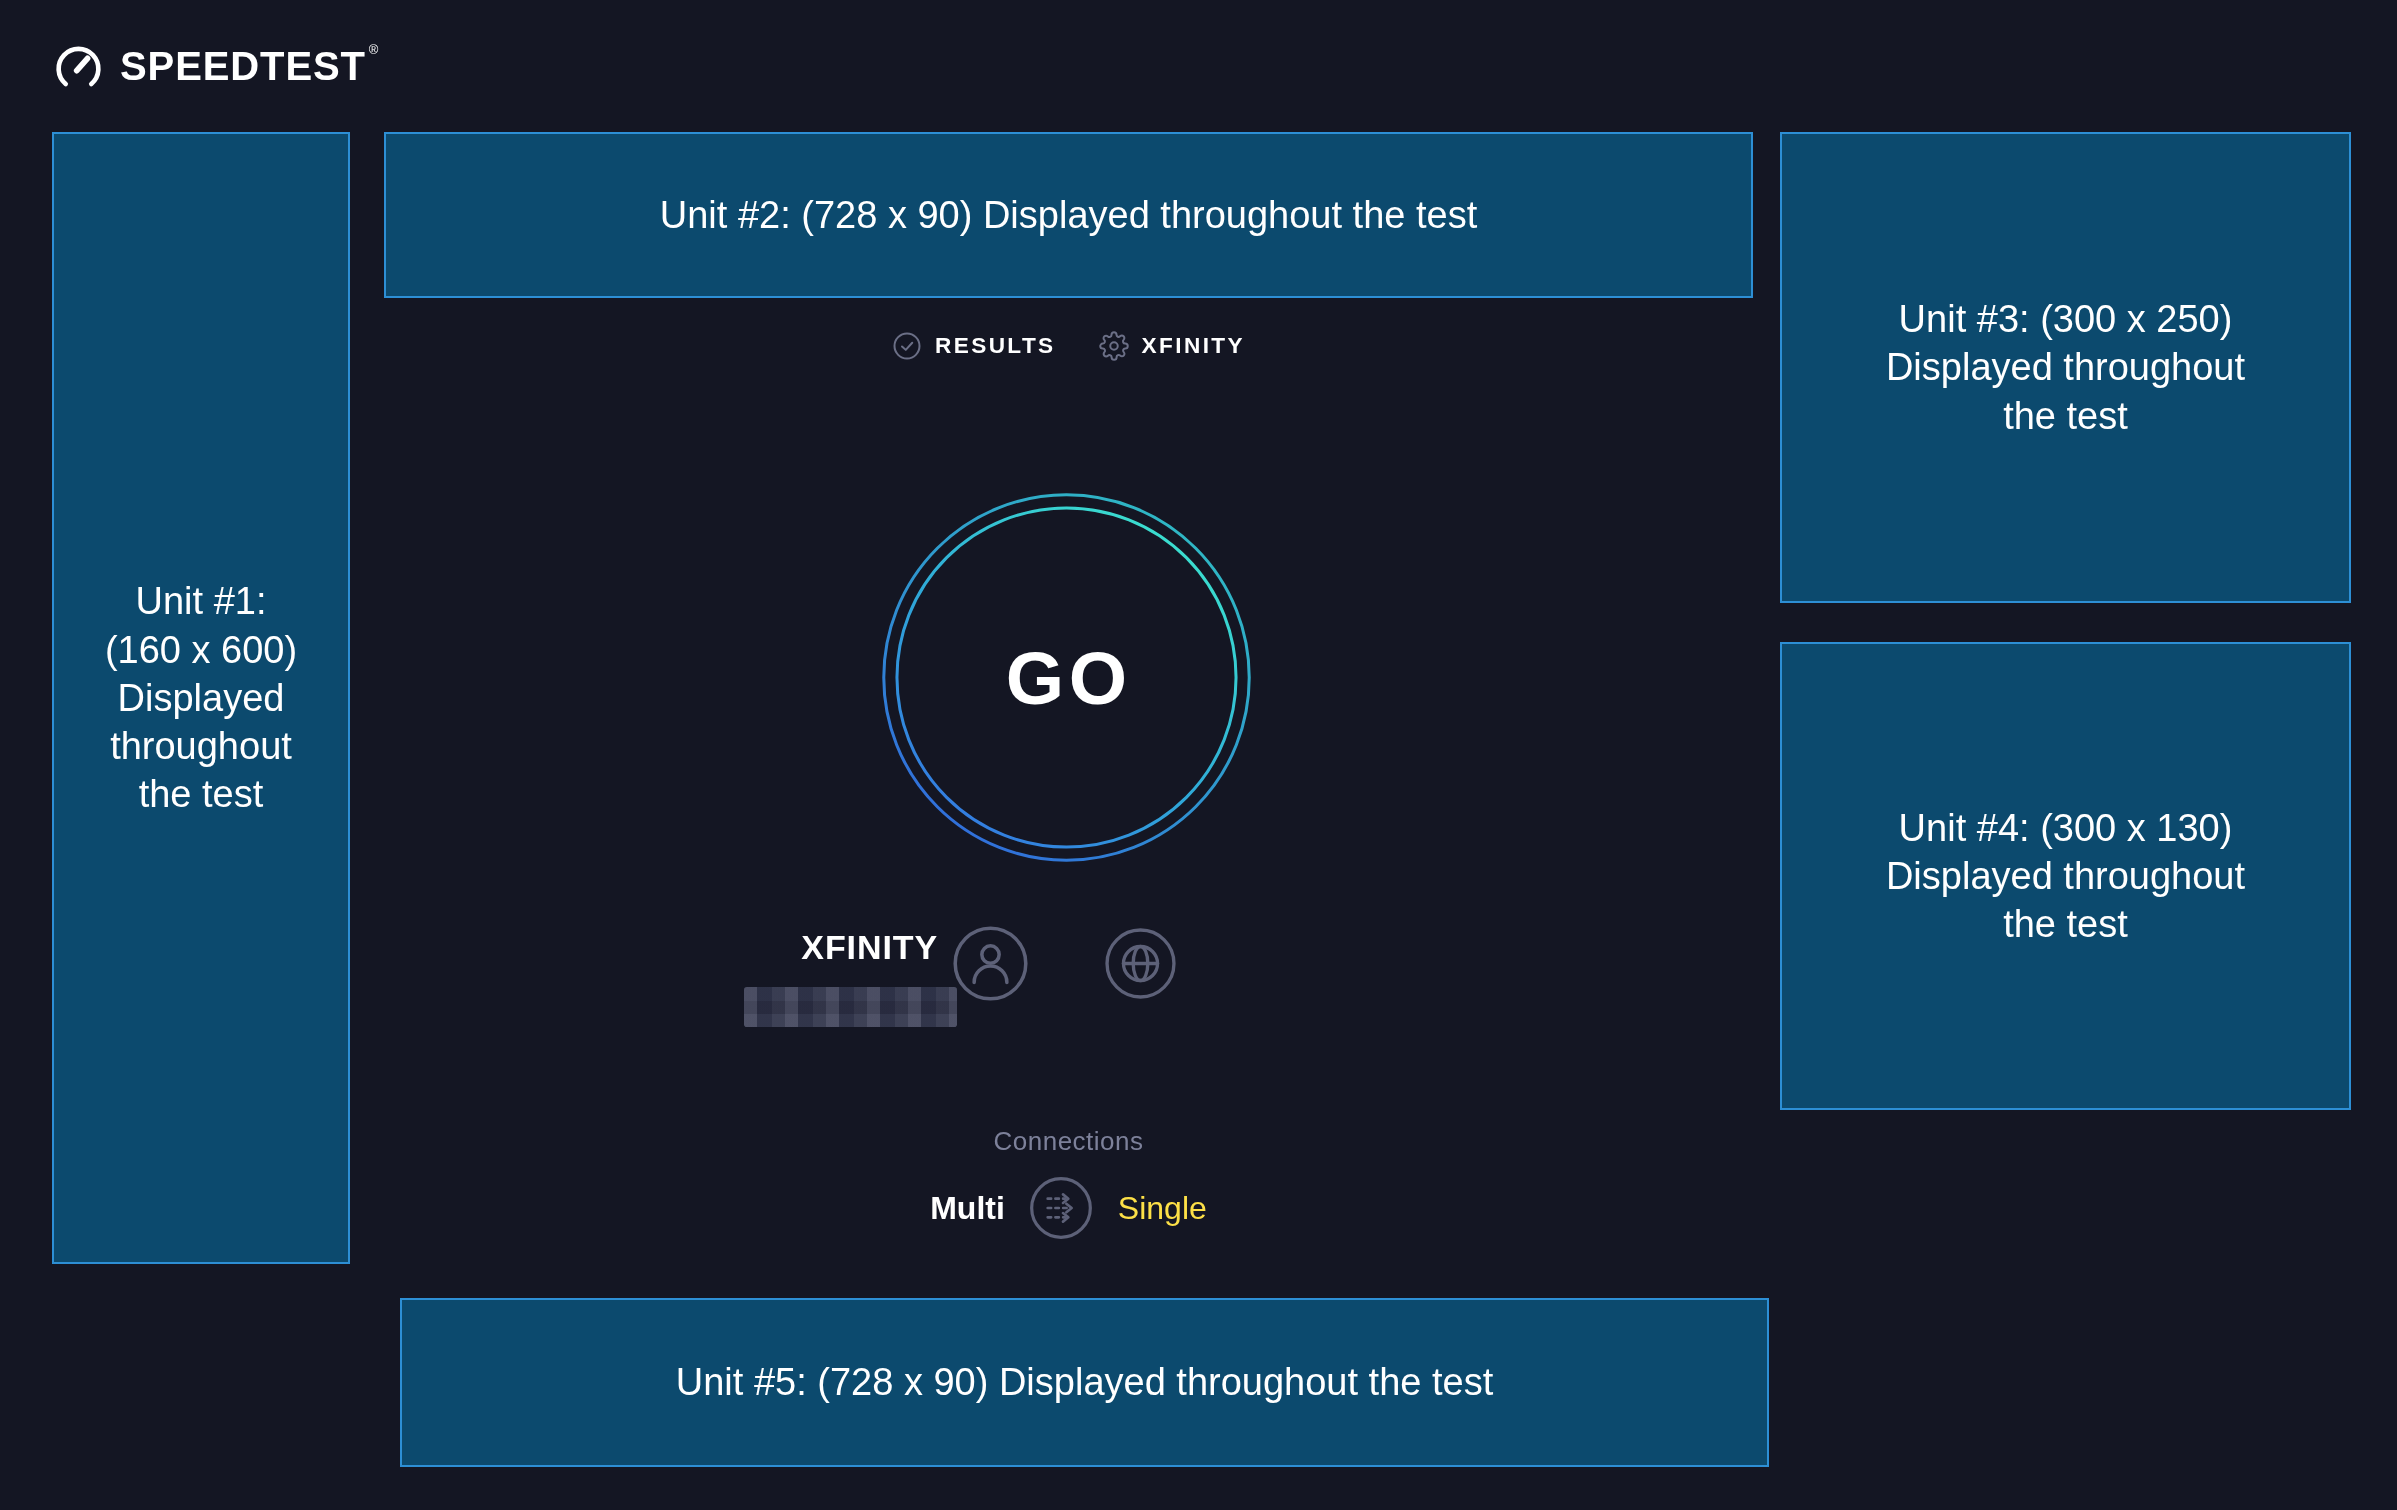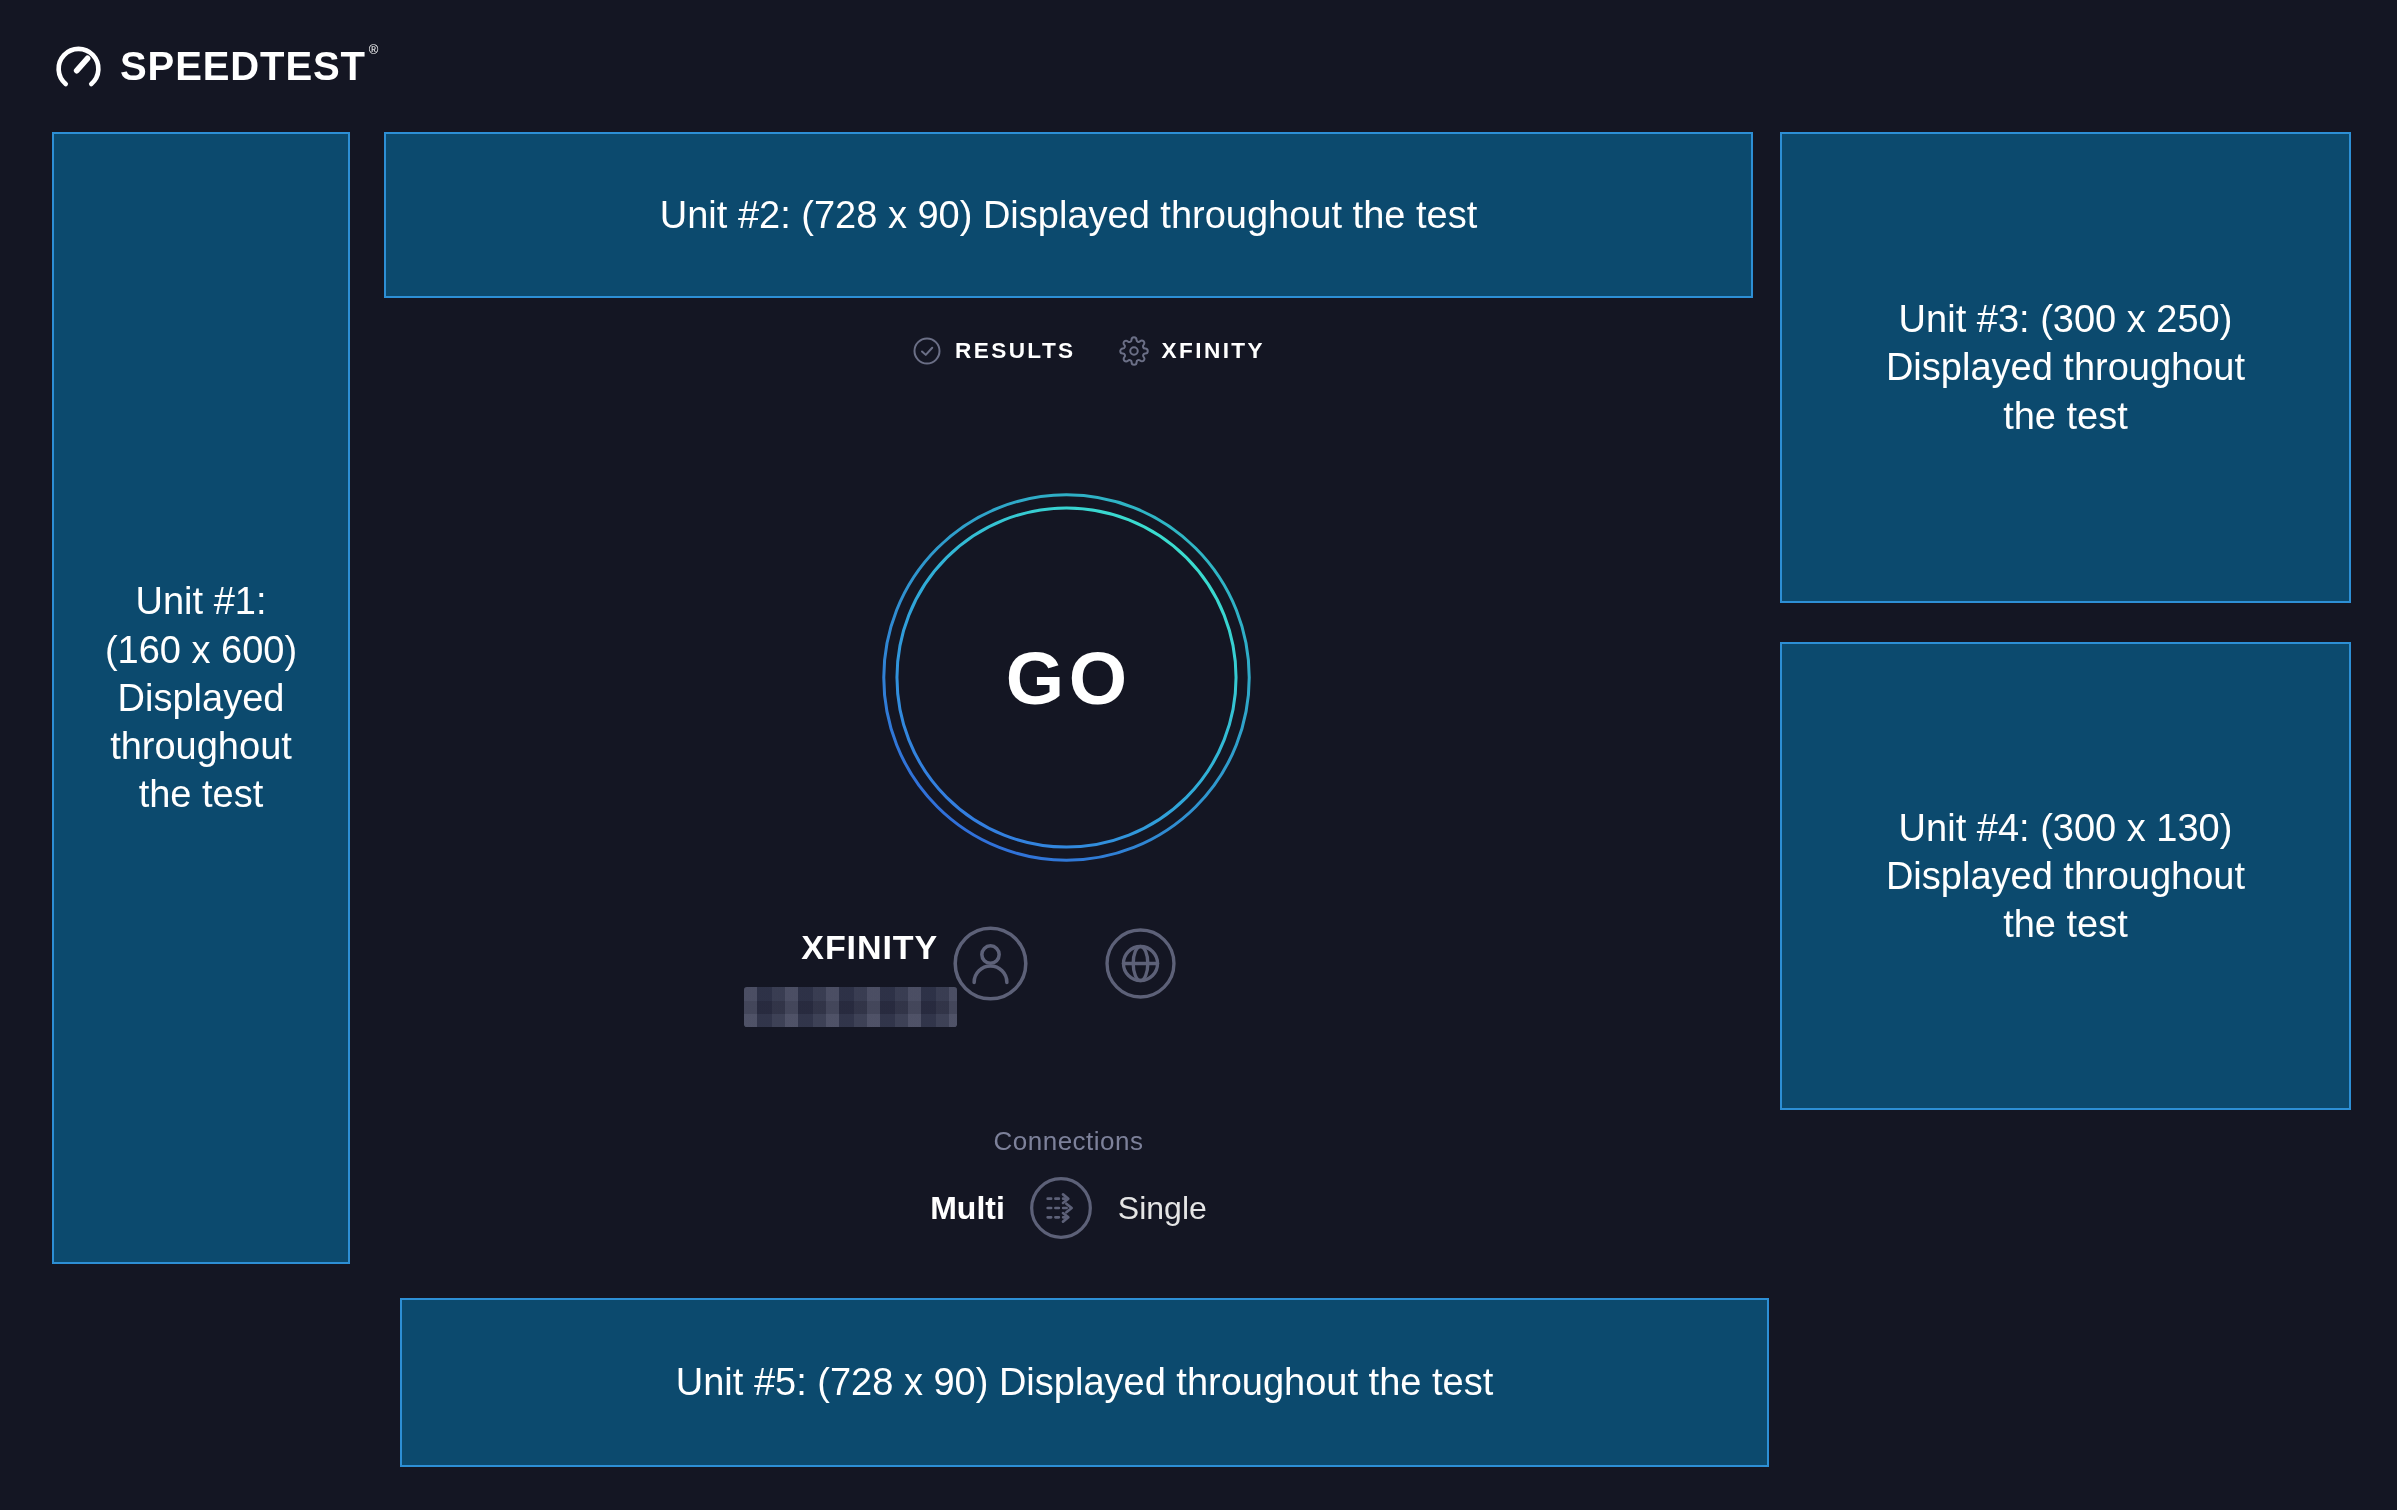--- a/index.html
+++ b/index.html
@@ -33,22 +33,22 @@
   }
   .ad-label { font-size:38px; line-height:1.27; color:#fff; white-space:pre-line; font-weight:400; }
   .ad-unit1 { left:52px;   top:132px;  width:298px;  height:1132px; }
   .ad-unit2 { left:384px;  top:132px;  width:1369px; height:166px; }
   .ad-unit3 { left:1780px; top:132px;  width:571px;  height:471px; }
   .ad-unit4 { left:1780px; top:642px;  width:571px;  height:468px; }
   .ad-unit5 { left:400px;  top:1298px; width:1369px; height:169px; }
 
   
   .tabs {
-    position:absolute; left:404px; top:331px; width:1369px; height:40px;
-    display:flex; justify-content:center; align-items:center; gap:43px;
+    position:absolute; left:384px; top:331px; width:1369px; height:40px;
+    display:flex; justify-content:center; align-items:flex-start; gap:43px;
   }
   .tab { display:flex; align-items:center; gap:13px; cursor:pointer; }
   .tab svg { width:30px; height:30px; }
   .tab-label { font-size:22.6px; font-weight:700; letter-spacing:2.4px; color:#fff; }
 
   
   .go-wrap { position:absolute; left:880px; top:491px; width:373px; height:373px; cursor:pointer; }
   .go-wrap svg { position:absolute; inset:0; }
   .go-label {
     position:absolute; inset:0; display:flex; align-items:center; justify-content:center;
@@ -77,21 +77,21 @@
   
   .connections-title {
     position:absolute; left:384px; top:1126px; width:1369px;
     text-align:center; font-size:26px; color:#7d819a; letter-spacing:0.5px;
   }
   .connections-row {
     position:absolute; left:384px; top:1176px; width:1369px; height:64px;
     display:flex; align-items:center; justify-content:center; gap:24.5px;
   }
   .conn-multi  { font-size:32px; font-weight:600; color:#fff; cursor:pointer; }
-  .conn-single { font-size:32px; font-weight:400; color:#e5e5e5; cursor:pointer; }
+  .conn-single { font-size:32px; font-weight:400; color:#fde047; cursor:pointer; }
   .conn-toggle { width:64px; height:64px; cursor:pointer; }
 </style>
 </head>
 <body>
 
 <div class="page">
 
   <div class="header">
     <div class="logo">
       <svg class="logo-icon" viewBox="0 0 24 24" fill="none" stroke="#ffffff" stroke-linecap="round">

